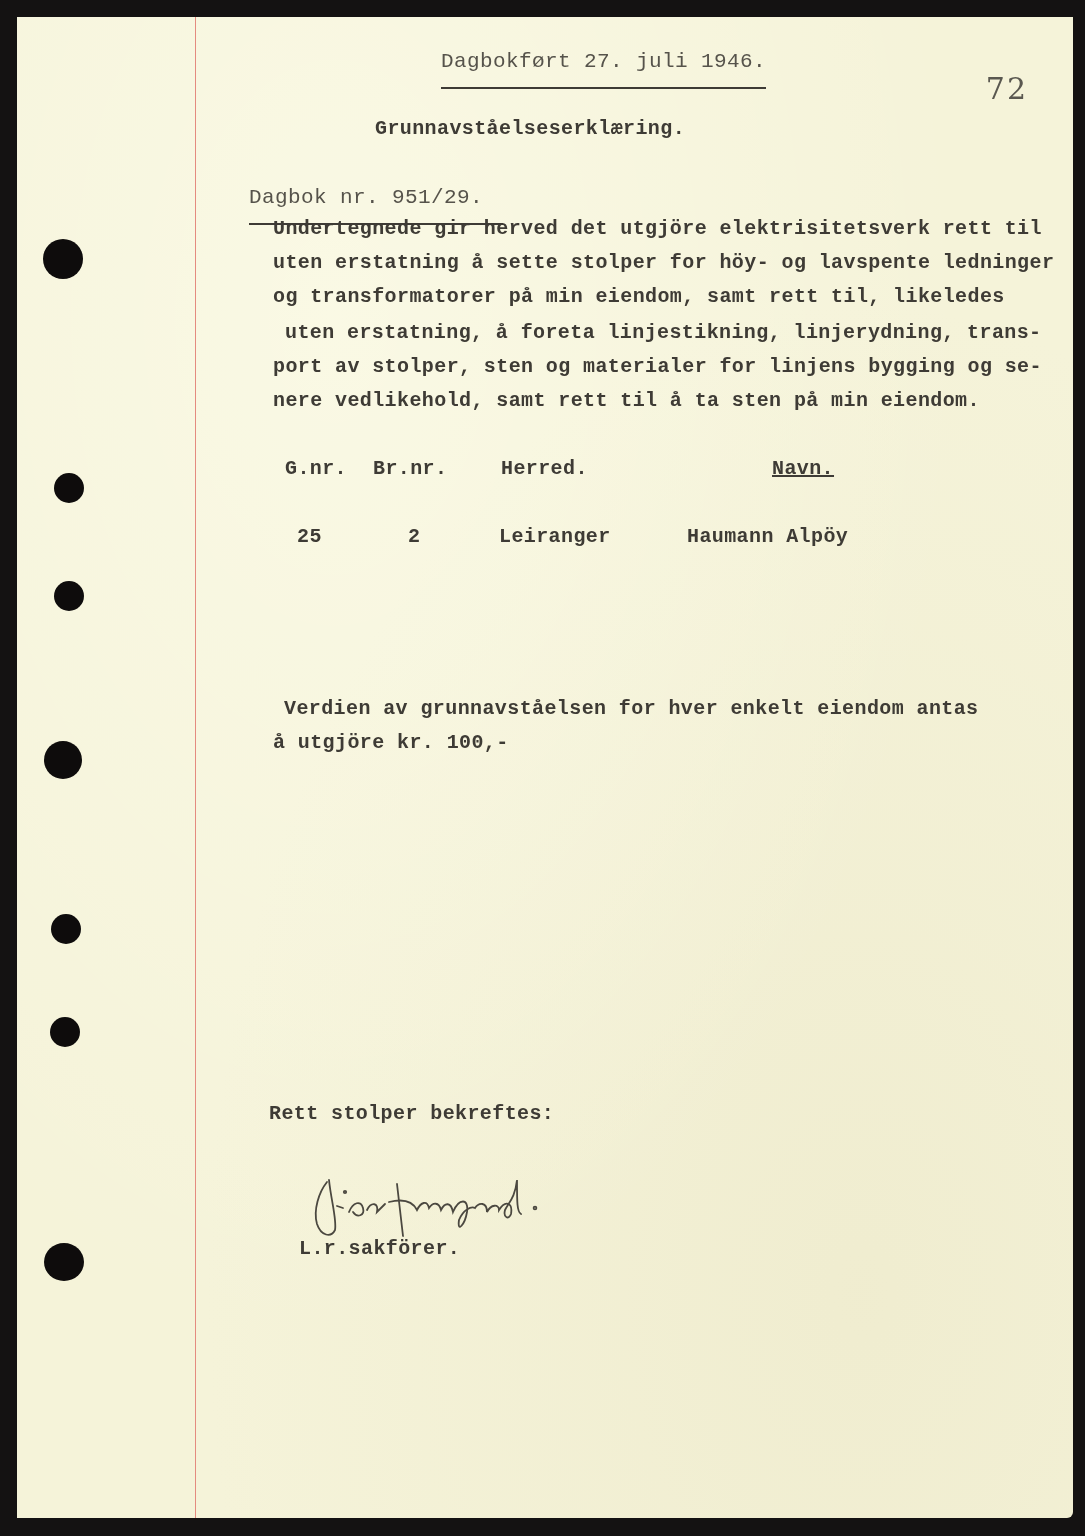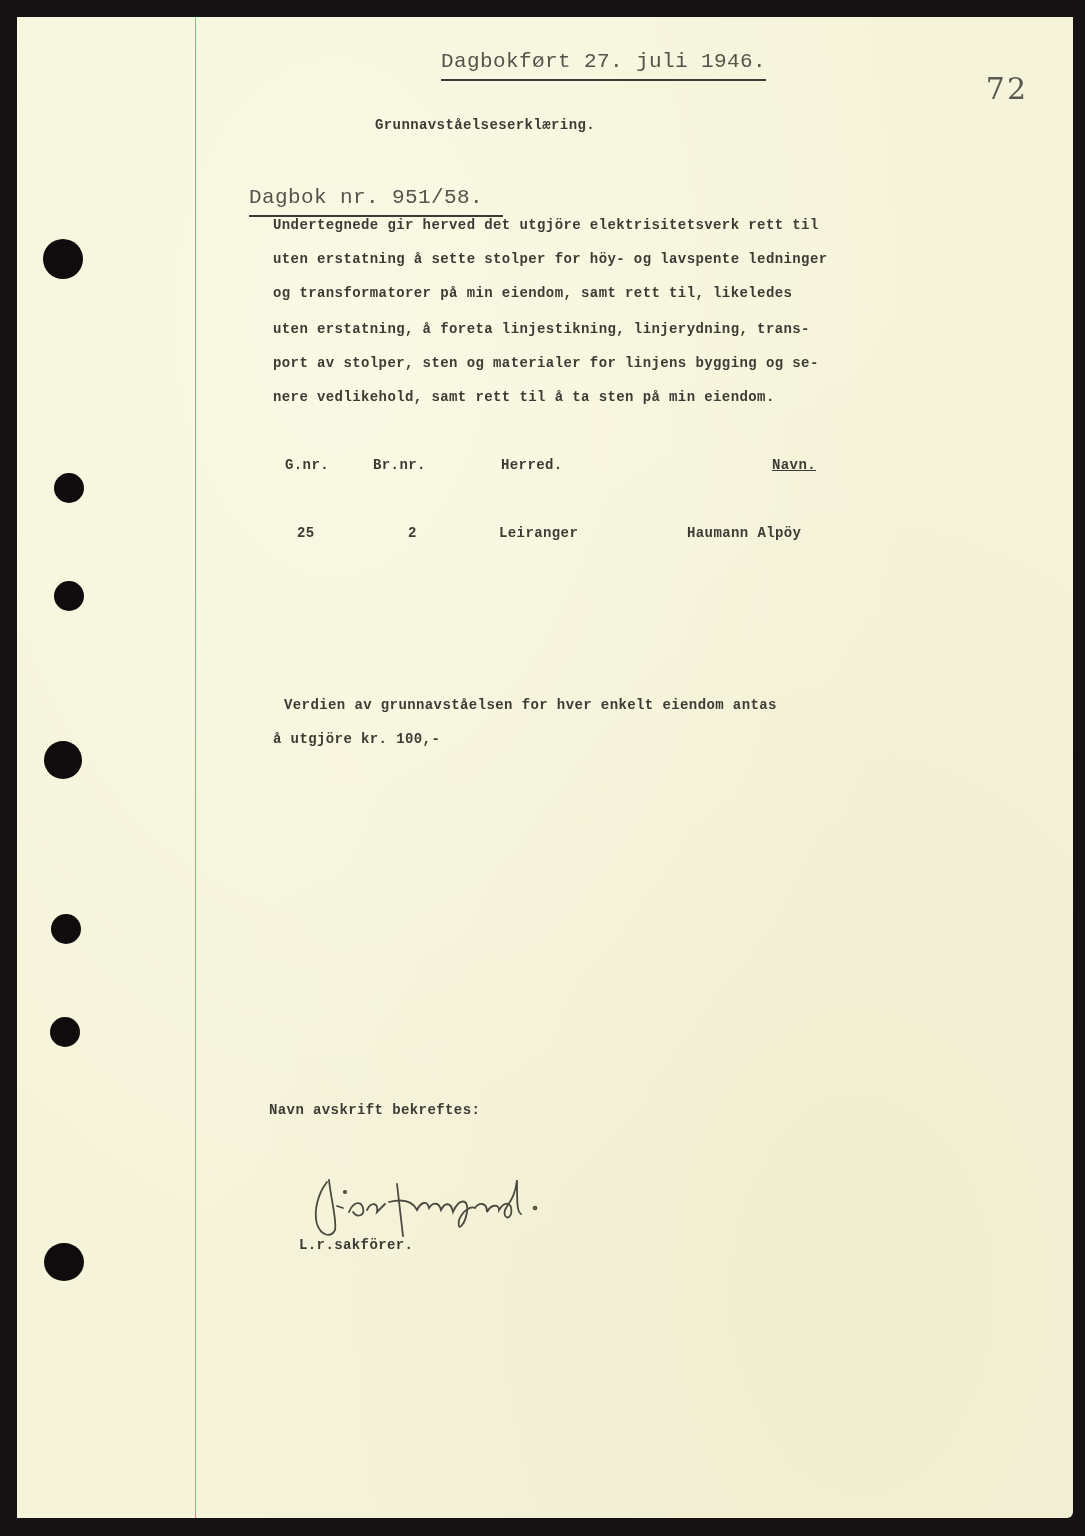--- a/index.html
+++ b/index.html
@@ -23,25 +23,25 @@
       position: absolute;
       left: 178px; top: 0; bottom: 0;
       width: 1px; background: #e48b7f;
     }
     .hole {
       position: absolute; border-radius: 50%;
       background: #0e0c0c;
     }
     .txt {
       position: absolute; color: #4a4740;
-      font-size: 14px; letter-spacing: 0.4px; white-space: pre;
+      font-size: 20px; letter-spacing: 0.4px; white-space: pre;
     }
     .bold { font-weight: bold; color: #3e3b35; }
     .thin { color: #56534b; font-weight: normal; }
-    .ul { border-bottom: 2px solid #3e3b35; padding-bottom: 6px; margin-top: 24px; }
+    .ul { border-bottom: 2px solid #3e3b35; padding-bottom: 14px; margin-top: 24px; }
     .pageno {
       position: absolute; right: 45px; top: 54px;
       font-family: "DejaVu Serif", serif; font-size: 30px; color: #5a5850;
       letter-spacing: 2px;
     }
     .para .txt { left: 256px; }
     .sig {
       position: absolute; left: 292px; top: 1155px;
     }
   </style>
@@ -60,28 +60,28 @@
   <div class="hole" style="left:27px;top:1226px;width:40px;height:38px;"></div>
 
   <div class="txt thin" style="left:372px;top:10px;font-size:21px;">
     <span class="ul">Dagbokført 27. juli 1946.</span>
   </div>
   <div class="pageno">72</div>
 
   <div class="txt bold" style="left:358px;top:100px;">Grunnavståelseserklæring.</div>
 
   <div class="txt thin" style="left:180px;top:146px;font-size:21px;">
-    <span class="ul" style="padding-right:20px;">Dagbok nr. 951/58.</span>
+    <span class="ul" style="padding-right:20px;">Dagbok nr. 951/29.</span>
   </div>
 
   <div class="para">
     <div class="txt bold" style="top:200px;">Undertegnede gir herved det utgjöre elektrisitetsverk rett til</div>
     <div class="txt bold" style="top:234px;">uten erstatning å sette stolper for höy- og lavspente ledninger</div>
     <div class="txt bold" style="top:268px;">og transformatorer på min eiendom, samt rett til, likeledes</div>
-    <div class="txt bold" style="top:304px;">uten erstatning, å foreta linjestikning, linjerydning, trans-</div>
+    <div class="txt bold" style="top:304px;margin-left:12px;">uten erstatning, å foreta linjestikning, linjerydning, trans-</div>
     <div class="txt bold" style="top:338px;">port av stolper, sten og materialer for linjens bygging og se-</div>
     <div class="txt bold" style="top:372px;">nere vedlikehold, samt rett til å ta sten på min eiendom.</div>
   </div>
 
   <div>
     <div>
       <div class="txt bold" style="left:268px;top:440px;">G.nr.</div>
       <div class="txt bold" style="left:356px;top:440px;">Br.nr.</div>
       <div class="txt bold" style="left:484px;top:440px;">Herred.</div>
       <div class="txt bold" style="left:755px;top:440px;text-decoration:underline;">Navn.</div>
@@ -92,21 +92,21 @@
       <div class="txt bold" style="left:482px;top:508px;">Leiranger</div>
       <div class="txt bold" style="left:670px;top:508px;">Haumann Alpöy</div>
     </div>
   </div>
 
   <div class="para">
     <div class="txt bold" style="top:680px;margin-left:11px;">Verdien av grunnavståelsen for hver enkelt eiendom antas</div>
     <div class="txt bold" style="top:714px;">å utgjöre kr. 100,-</div>
   </div>
 
-  <div class="txt bold" style="left:252px;top:1085px;">Navn avskrift bekreftes:</div>
+  <div class="txt bold" style="left:252px;top:1085px;">Rett stolper bekreftes:</div>
 
   <svg class="sig" width="260" height="80" viewBox="0 0 260 80">
     <g fill="none" stroke="#4b4840" stroke-width="1.8" stroke-linecap="round">
       <path d="M18 10 C10 20, 4 38, 8 52 C12 64, 22 66, 26 58 C28 48, 22 28, 20 8"></path>
       <path d="M28 34 L34 36"></path>
       <circle cx="36" cy="20" r="1.2"></circle>
       <path d="M40 40 C44 30, 52 28, 54 36 C56 44, 48 46, 44 40"></path>
       <path d="M58 38 C62 30, 70 30, 68 40 L76 32"></path>
       <path d="M88 12 C90 30, 92 48, 94 64"></path>
       <path d="M80 30 C96 26, 104 30, 108 38 C112 30, 118 28, 120 36 C124 30, 130 30, 132 38 C136 30, 142 30, 144 40 C150 26, 160 26, 158 40 C156 52, 148 62, 150 48 C154 38, 162 34, 166 36 C170 30, 178 30, 178 40 C182 32, 190 32, 190 38 C196 28, 204 30, 202 42 C200 48, 194 46, 196 38 C200 30, 206 26, 208 8 C208 30, 208 40, 212 42"></path>

